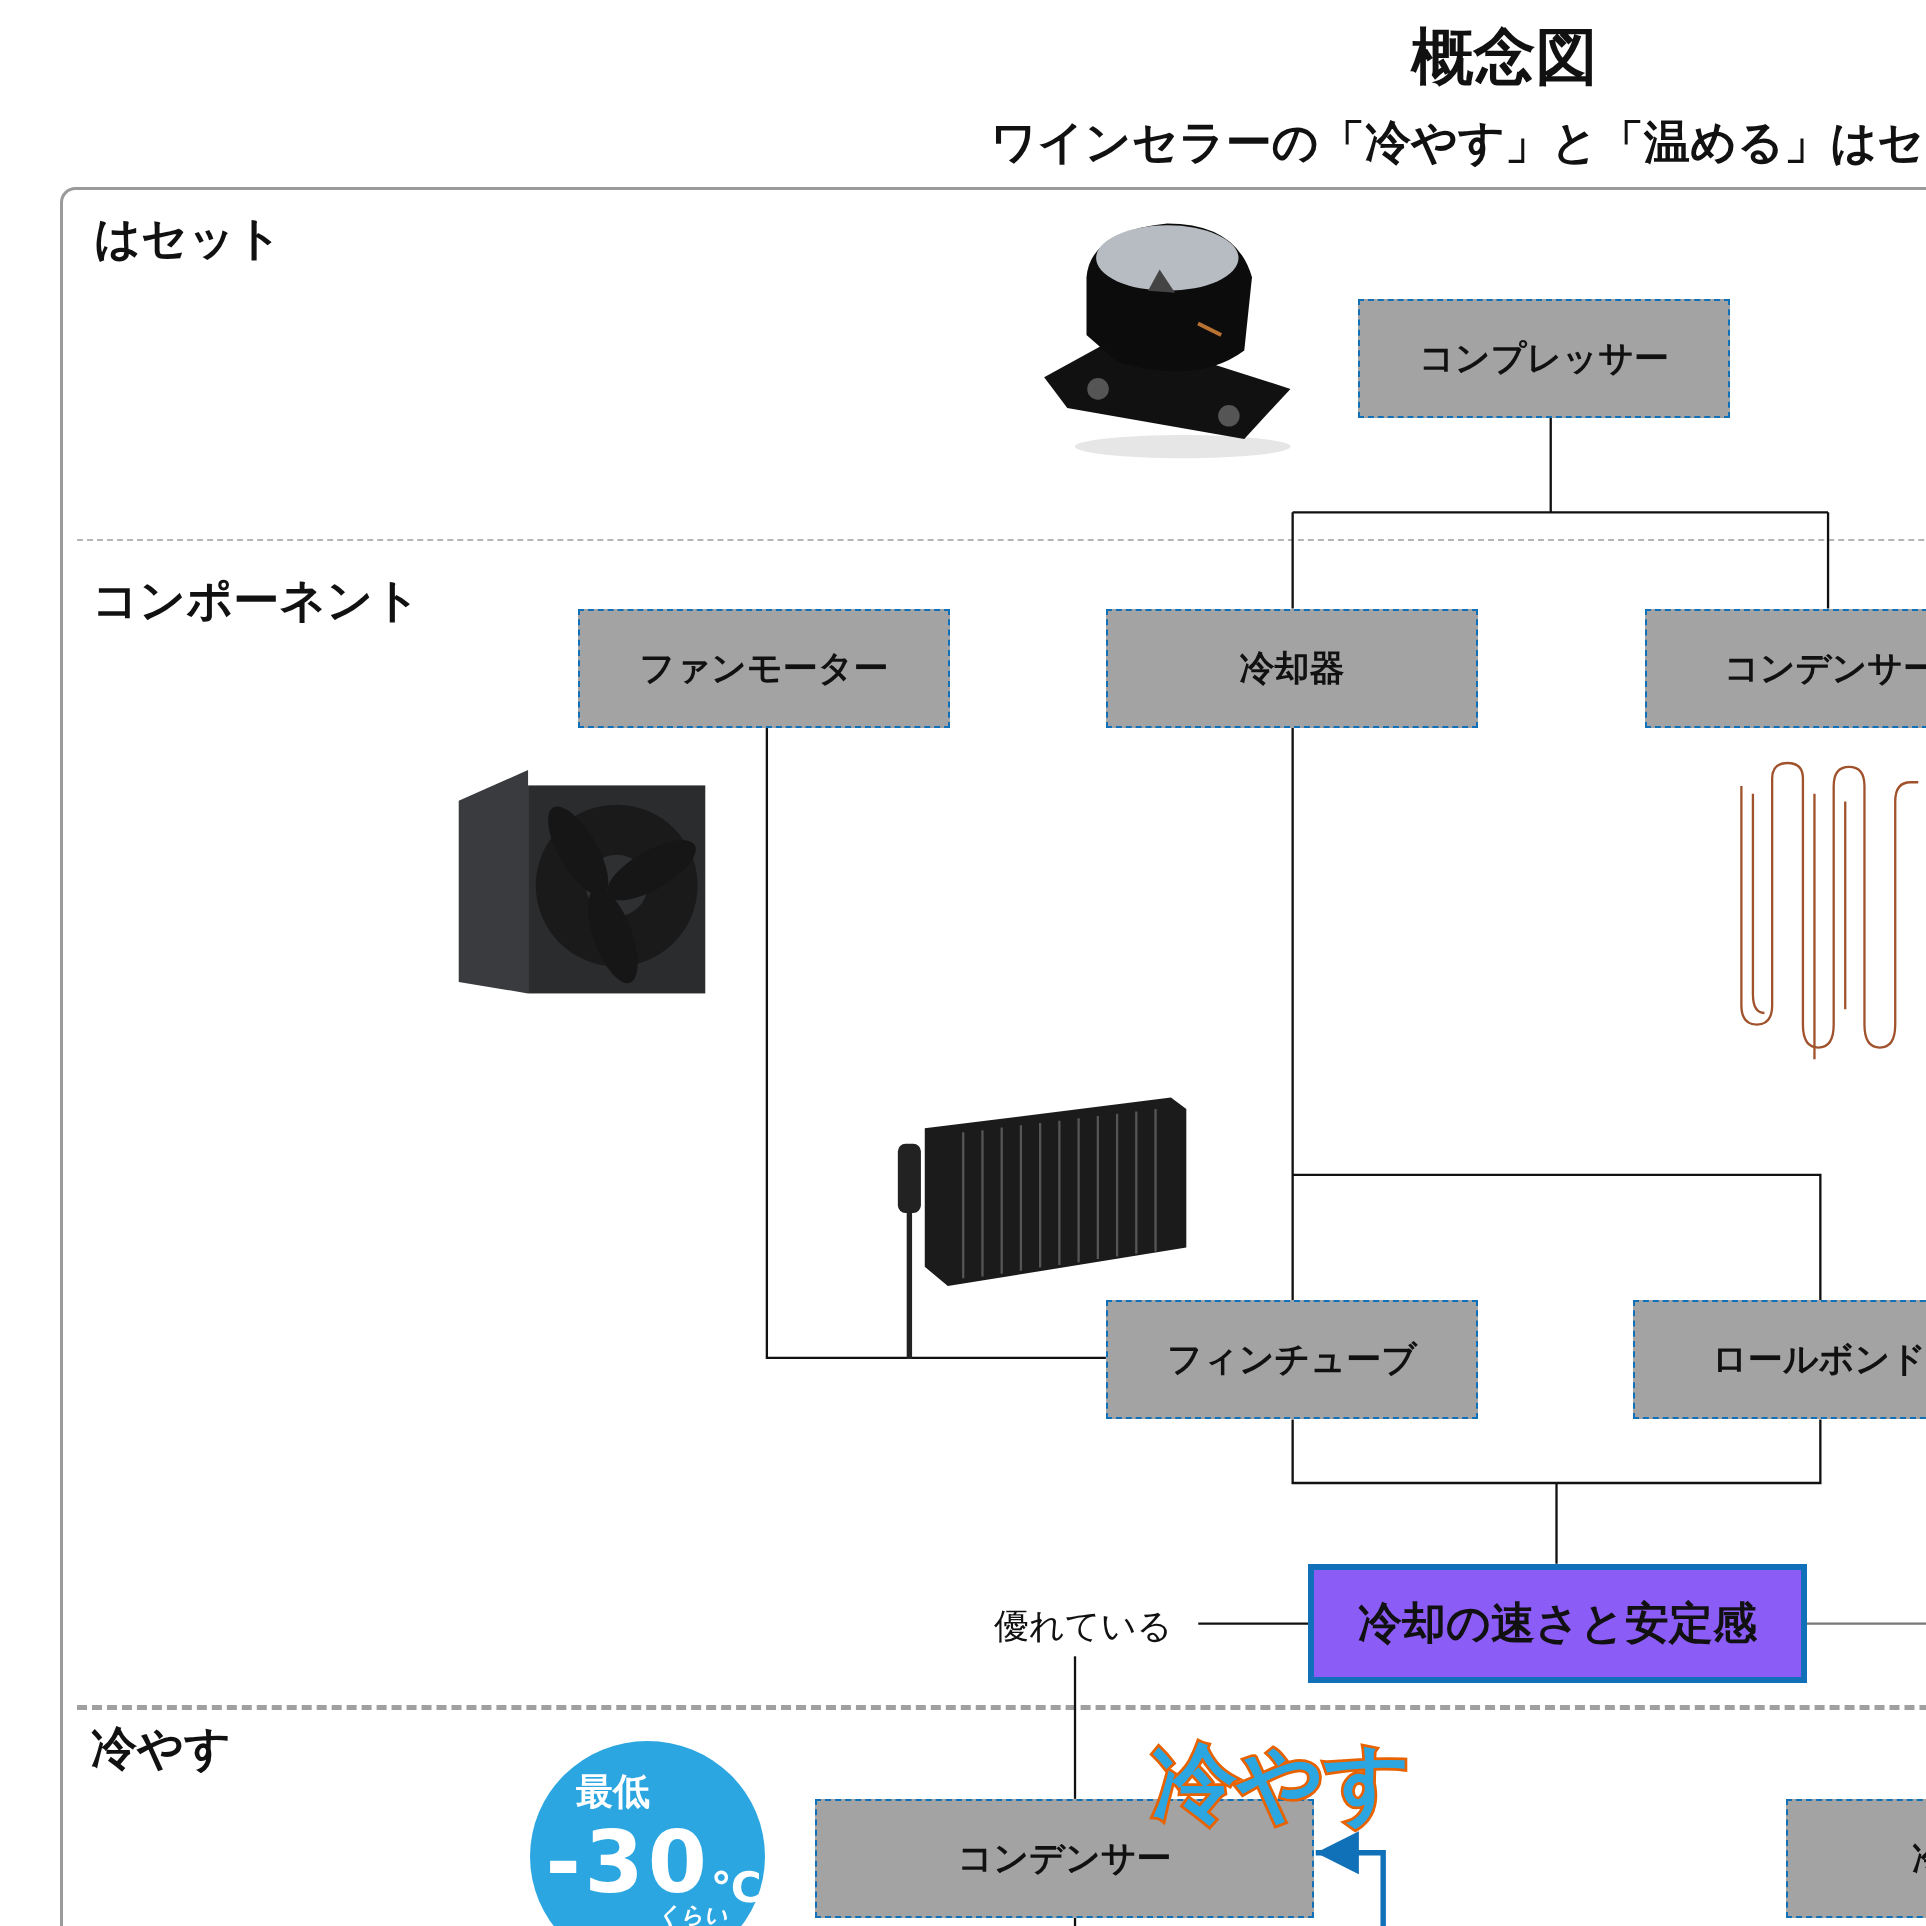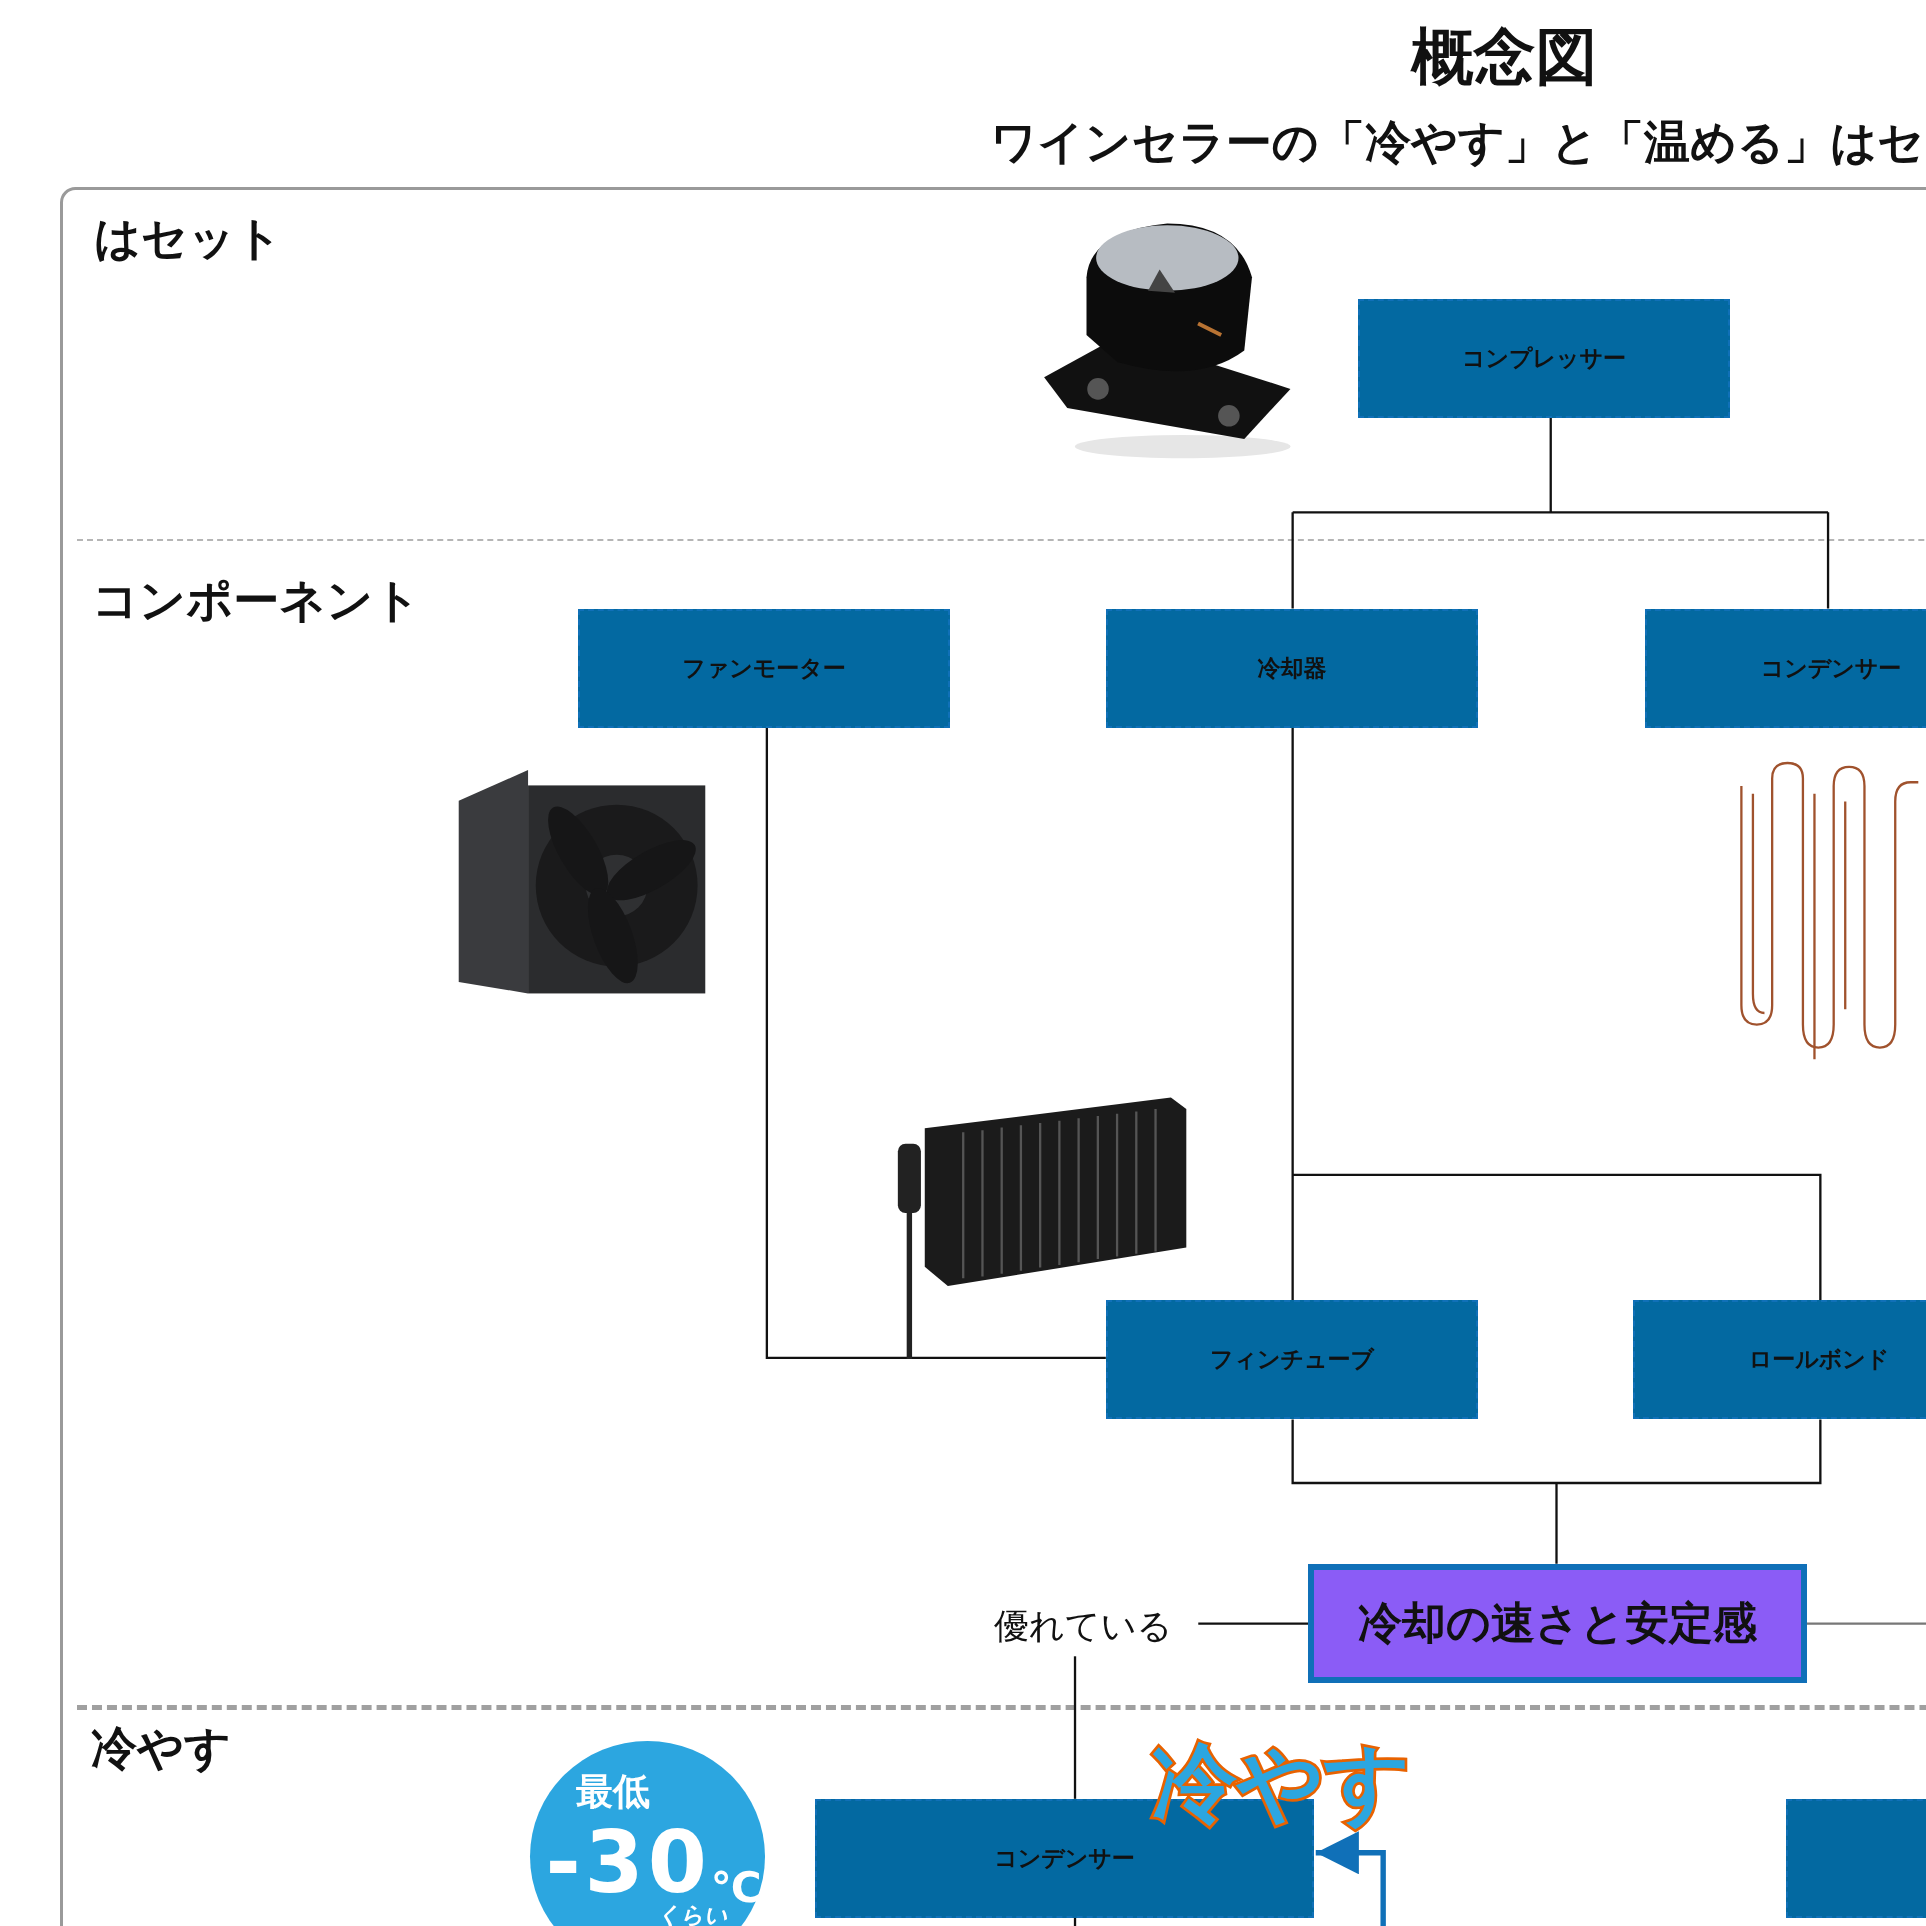--- a/index.html
+++ b/index.html
@@ -6,21 +6,21 @@
   body { width:3009px; height:3006px; position:relative; overflow:hidden;
          font-family:"DejaVu Sans","Liberation Sans",sans-serif; color:#111; }
   .abs { position:absolute; }
   .title { left:0; width:3009px; top:15.4px; text-align:center; font-size:62px; font-weight:bold; }
   .subtitle { left:0; width:3009px; top:112px; text-align:center; font-size:46px; font-weight:bold; }
   .frame { left:60px; top:187px; width:2912px; height:2677px; border:3.1px solid #9a9a9a; border-radius:15.4px; box-sizing:border-box; }
   .sec-label { font-size:46px; font-weight:bold; }
   .hline { height:0; border-top:2.3px dashed #b5b5b5; }
   .hline.thick { border-top:5.4px dashed #a0a0a0; }
   .box { position:absolute; display:flex; align-items:center; justify-content:center; box-sizing:border-box; font-weight:bold; text-align:center; }
-  .dash { border:2.7px dashed #1070b8; background:#0369a1; font-size:23px; }
+  .dash { border:2.7px dashed #1070b8; background:#a3a3a3; font-size:35px; }
   .txt { position:absolute; font-size:35px; white-space:nowrap; }
   svg.lines { position:absolute; left:0; top:0; }
   .outline-blue { color:#2ca6e0; -webkit-text-stroke:5.4px #e86200; paint-order:stroke fill; font-size:85px; font-weight:bold; }
   .badge { left:530px; top:1741px; width:235px; height:231px; border-radius:50%; background:#2ca6e0; color:#fff; }
   .img { position:absolute; }
 </style>
 </head>
 <body>
 
 <div class="abs title">概念図</div>

